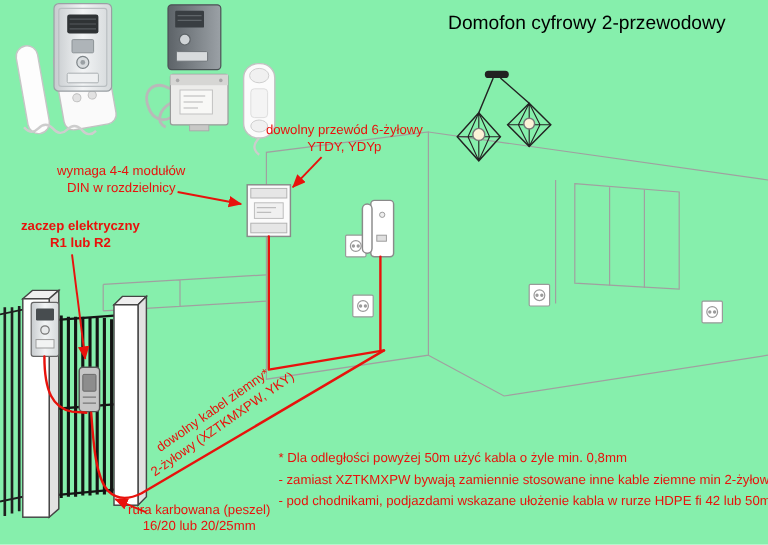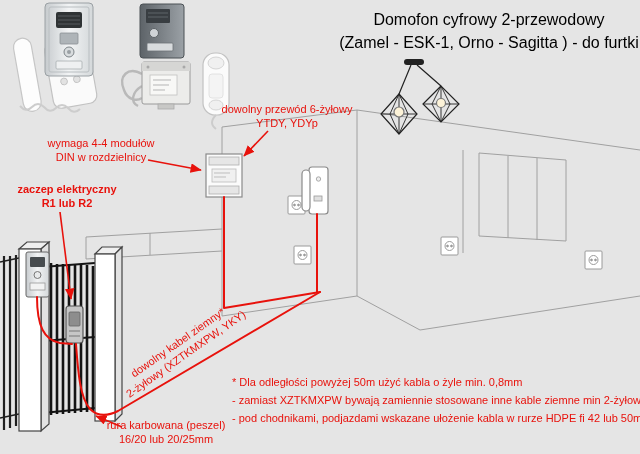--- a/index.html
+++ b/index.html
@@ -1,18 +1,18 @@
 <!DOCTYPE html>
 <html><head>
 <meta charset="utf-8">
 <style>
   * { box-sizing: border-box; }
   html, body { margin: 0; padding: 0; background: #ffffff; }
   .canvas {
-    position: relative; width: 640px; height: 454px; background: #e5e5e5;
+    position: relative; width: 640px; height: 454px; background: #86efac;
     font-family: "Liberation Sans", "DejaVu Sans", sans-serif; overflow: hidden;
   }
   .abs { position: absolute; }
   .title-block {
     left: 338px; top: 8px; width: 302px; text-align: center;
     font-size: 16px; line-height: 23px; color: #000; white-space: nowrap;
   }
   .red-label {
     color: #e8120c; font-size: 11px; line-height: 13.5px;
     text-align: center; white-space: pre-line;
@@ -203,21 +203,20 @@
         <ellipse cx="216" cy="63" rx="8" ry="6" fill="#f0f0f0" stroke="#cccccc" stroke-width="0.8"></ellipse>
         <ellipse cx="216" cy="105" rx="7" ry="5" fill="#f0f0f0" stroke="#cccccc" stroke-width="0.8"></ellipse>
         <rect x="209" y="74" width="14" height="24" rx="3" fill="#f4f4f4" stroke="#dddddd" stroke-width="0.8"></rect>
         <path d="M216,115 q-8,8 0,14" stroke="#cccccc" stroke-width="2" fill="none"></path>
       </g>
     </g>
   </svg>
 
   <div class="abs title-block">
     <div>Domofon cyfrowy 2-przewodowy</div>
-    <div>(Zamel - ESK-1, Orno - Sagitta ) - do furtki</div>
   </div>
 
   <div class="abs red-label" style="left:217px; top:103px; width:140px;">dowolny przewód 6-żyłowy
 YTDY, YDYp</div>
 
   <div class="abs red-label" style="left:38px; top:137px; width:126px;">wymaga 4-4 modułów
 DIN w rozdzielnicy</div>
 
   <div class="abs red-label" style="left:12px; top:183px; width:110px;font-weight:bold;">zaczep elektryczny
 R1 lub R2</div>

